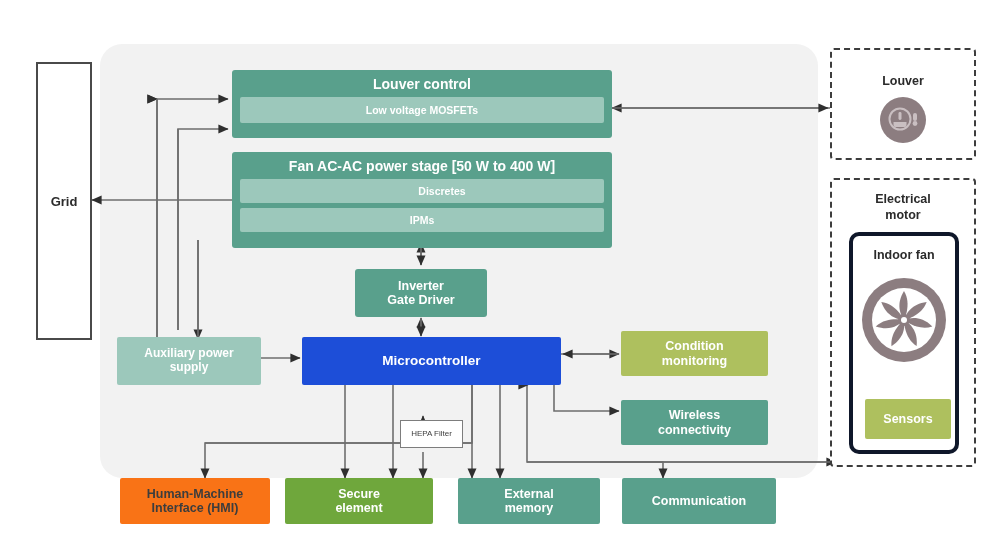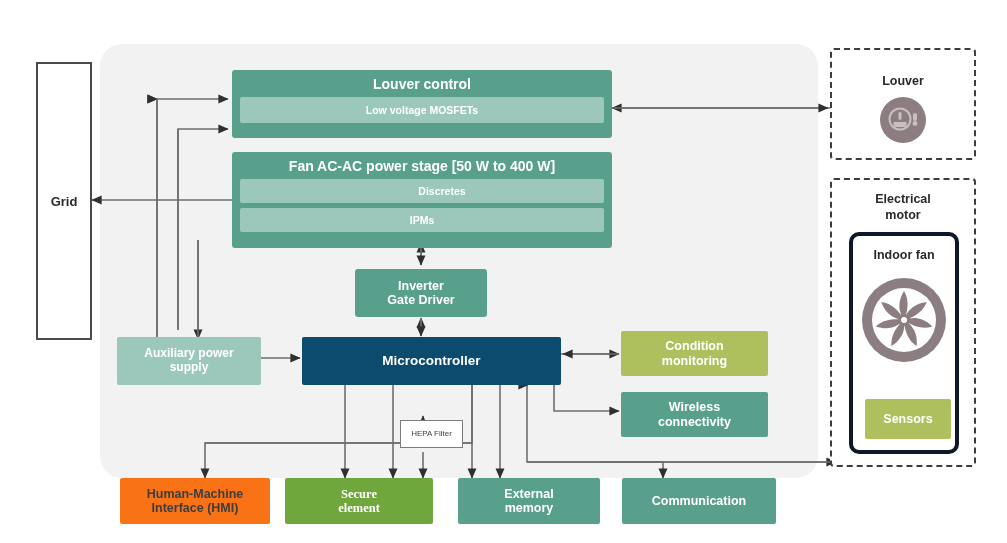--- a/index.html
+++ b/index.html
@@ -2,23 +2,23 @@
 <html><head>
 <meta charset="utf-8">
 <style>
   html,body{margin:0;padding:0;background:#ffffff;}
   body{width:1007px;height:543px;font-family:"Liberation Sans",sans-serif;overflow:hidden;}
   #stage{position:relative;width:1007px;height:543px;background:#fff;}
   .backdrop{position:absolute;left:100px;top:44px;width:718px;height:434px;background:#f2f2f2;border-radius:22px;}
   .box{position:absolute;box-sizing:border-box;display:flex;align-items:center;justify-content:center;
        text-align:center;color:#ffffff;font-weight:bold;line-height:1.15;}
   .teal{background:#59a08c;}
-  .red{background:#0c4a6e;}
+  .red{background:#1d4ed8;}
   .olive{background:#aec05e;}
-  .green{background:#6fa73c;font-family:Liberation Serif, serif;}
+  .green{background:#6fa73c;}
   .ltteal{background:#9cc8bb;}
   .grey{background:#f97316;color:#3d3d3d;}
   .white{background:#ffffff;color:#3d3d3d;border:1px solid #7d7d7d;}
   .grid-box{position:absolute;left:36px;top:62px;width:52px;height:274px;background:#fff;border:2px solid #4a4a4a;
             display:flex;align-items:center;justify-content:center;color:#2b2b2b;font-weight:bold;font-size:13px;}
   .stack{position:absolute;box-sizing:border-box;background:#59a08c;border-radius:3px;padding:6px 8px 8px 8px;
          display:flex;flex-direction:column;gap:5px;}
   .stack .title{color:#fff;font-weight:bold;text-align:center;}
   .stack .sub{background:#9cc8bb;color:#fff;font-weight:bold;text-align:center;border-radius:2px;
               display:flex;align-items:center;justify-content:center;}
@@ -120,21 +120,21 @@
   <div class="box ltteal" style="left:117px;top:337px;width:144px;height:48px;border-radius:2px;font-size:12px;flex-direction:column;">
     <span>Auxiliary power</span>
     <span>supply</span>
   </div>
 
   <div class="box olive" style="left:621px;top:331px;width:147px;height:45px;border-radius:2px;font-size:12.5px;flex-direction:column;">
     <span>Condition</span>
     <span>monitoring</span>
   </div>
 
-  <div class="box teal" style="left:621px;top:392px;width:147px;height:45px;border-radius:2px;font-size:12.5px;flex-direction:column;">
+  <div class="box teal" style="left:621px;top:400px;width:147px;height:45px;border-radius:2px;font-size:12.5px;flex-direction:column;">
     <span>Wireless</span>
     <span>connectivity</span>
   </div>
 
   <div class="box white" style="left:400px;top:420px;width:63px;height:28px;font-size:8px;font-weight:normal;">
     <span>HEPA Filter</span>
   </div>
 
   <div class="box grey" style="left:120px;top:478px;width:150px;height:46px;border-radius:2px;font-size:12.5px;flex-direction:column;">
     <span>Human-Machine</span>

